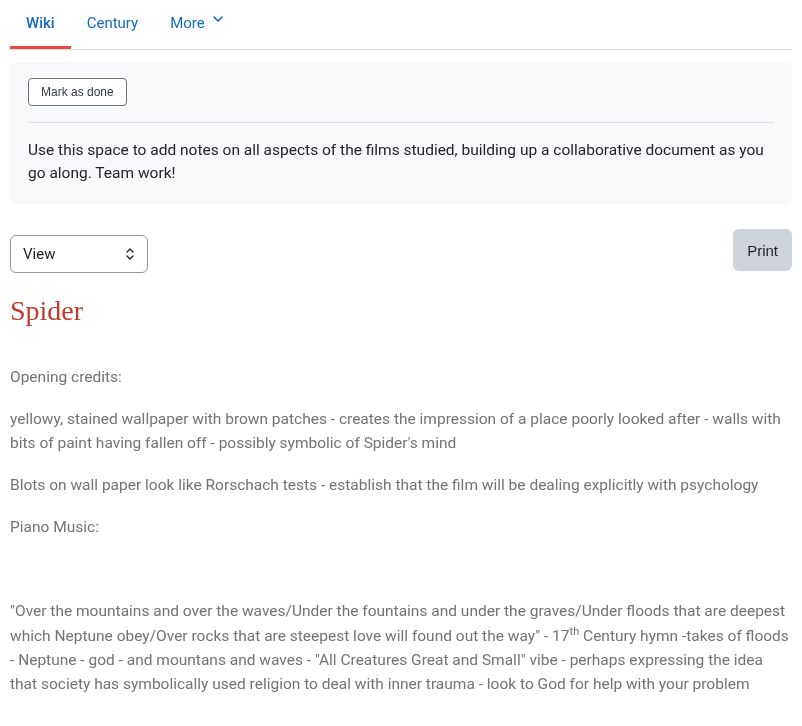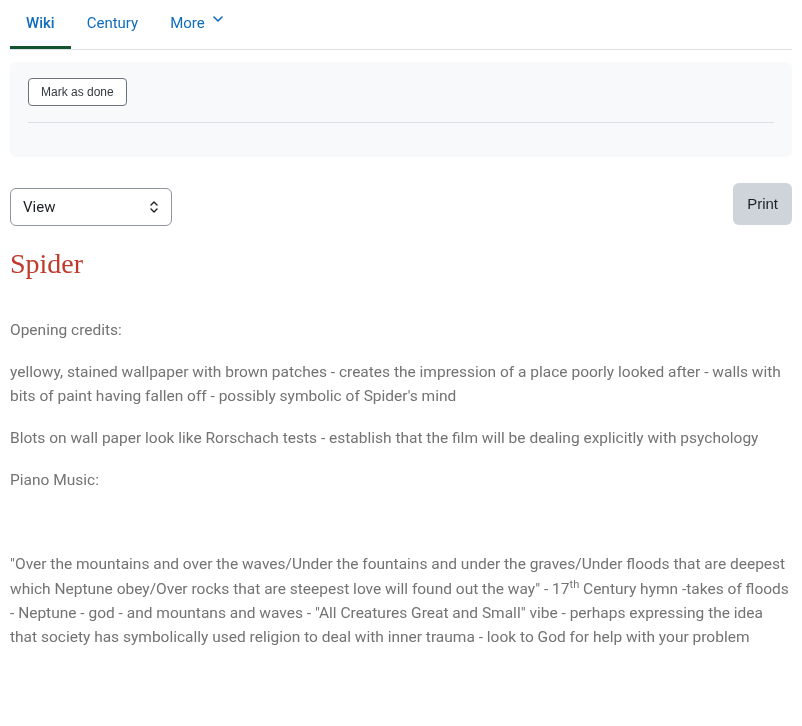--- a/index.html
+++ b/index.html
@@ -1,31 +1,31 @@
 <!DOCTYPE html>
 <html><head>
   <meta charset="utf-8">
   <style>
     * { margin:0; padding:0; box-sizing:border-box; }
     body { font-family:-apple-system,BlinkMacSystemFont,"Segoe UI",Roboto,"Helvetica Neue",Arial,sans-serif; background:#fff; color:#1d2125; width:802px; }
     .outer { padding:0 10px 20px 10px; }
     .tabs { display:flex; align-items:center; border-bottom:1px solid #dee2e6; }
     .tab { padding:14px 16px; color:#0f6cbf; font-size:15px; cursor:pointer; border-bottom:3px solid transparent; }
-    .tab.active { border-bottom:3px solid #14532d; font-weight:500; }
+    .tab.active { border-bottom:3px solid #ef4444; font-weight:500; }
     .tab.more { display:flex; align-items:flex-start; gap:8px; cursor:pointer; }
     .chev svg { display:block; }
 
     .banner { background:#f8f9fa; border-radius:6px; margin-top:12px; padding:16px 18px 18px 18px; }
     .mark-btn { background:#fff; border:1px solid #6a737b; color:#343a40; border-radius:4px; padding:6px 12px; font-size:12px; cursor:pointer; }
     .divider { height:1px; background:#dcdfe3; margin:16px 0; }
     .banner-text { font-size:15.5px; line-height:1.5; color:#212529; }
 
     .controls { display:flex; justify-content:space-between; align-items:center; margin-top:24px; }
     .select { position:relative; display:inline-block; }
-    .select-box { width:162px; height:38px; border:1px solid #8f959e; border-radius:6px; display:flex; align-items:center; justify-content:space-between; padding:0 12px; font-size:15px; color:#1d2125; cursor:pointer; background:#fff;margin-top:7px; }
+    .select-box { width:138px; height:38px; border:1px solid #8f959e; border-radius:6px; display:flex; align-items:center; justify-content:space-between; padding:0 12px; font-size:15px; color:#1d2125; cursor:pointer; background:#fff;margin-top:7px; }
     .updown svg { display:block; }
     .print-btn { background:#ced4da; border:none; border-radius:6px; height:42px; padding:0 14px; font-size:15px; color:#1d2125; cursor:pointer; }
 
     h1.title { font-family:Georgia,"Times New Roman",serif; font-size:28px; font-weight:400; color:#c0392b; margin-top:22px; }
 
     .content { margin-top:38px; font-size:15.5px; line-height:1.55; color:#737373; }
     .content p { margin-bottom:18px; }
     .sup { font-size:11px; vertical-align:super; }
     .content p.last { margin-bottom:0; }
   </style>
@@ -42,20 +42,21 @@
         <svg width="10" height="10" viewBox="0 0 10 10">
             <path d="M1 3 L5 7 L9 3" stroke="#0f6cbf" stroke-width="1.6" fill="none" stroke-linecap="round" stroke-linejoin="round"></path>
           </svg>
       </span>
     </div>
   </nav>
 
   <div class="banner">
     <button class="mark-btn">Mark as done</button>
     <div class="divider"></div>
+    <div class="banner-text">Use this space to add notes on all aspects of the films studied, building up a collaborative document as you go along. Team work!</div>
   </div>
 
   <div class="controls">
     <div class="select">
       <div class="select-box">
         <span>View</span>
         <span class="updown">
           <svg width="10" height="14" viewBox="0 0 10 14">
               <path d="M2 5 L5 2 L8 5" stroke="#1d2125" stroke-width="1.4" fill="none" stroke-linecap="round" stroke-linejoin="round"></path>
               <path d="M2 9 L5 12 L8 9" stroke="#1d2125" stroke-width="1.4" fill="none" stroke-linecap="round" stroke-linejoin="round"></path>

